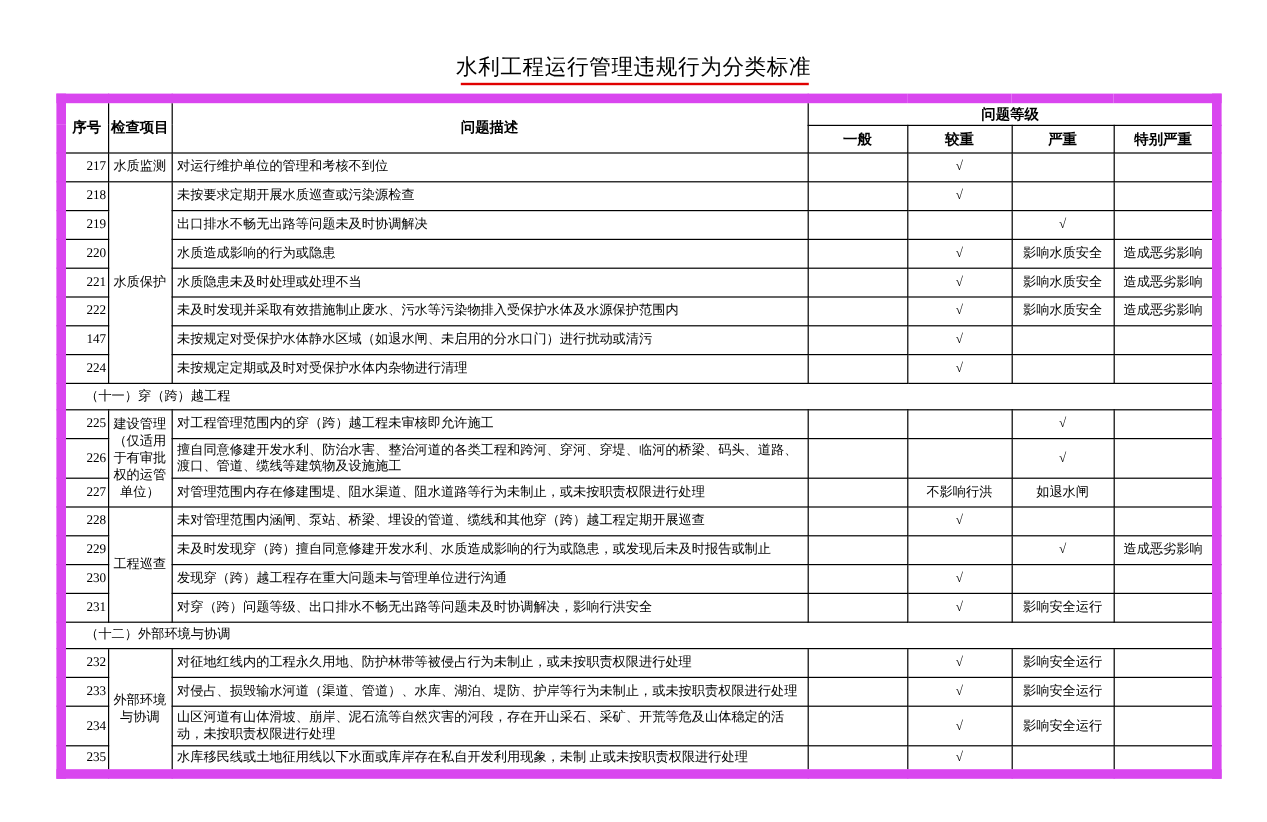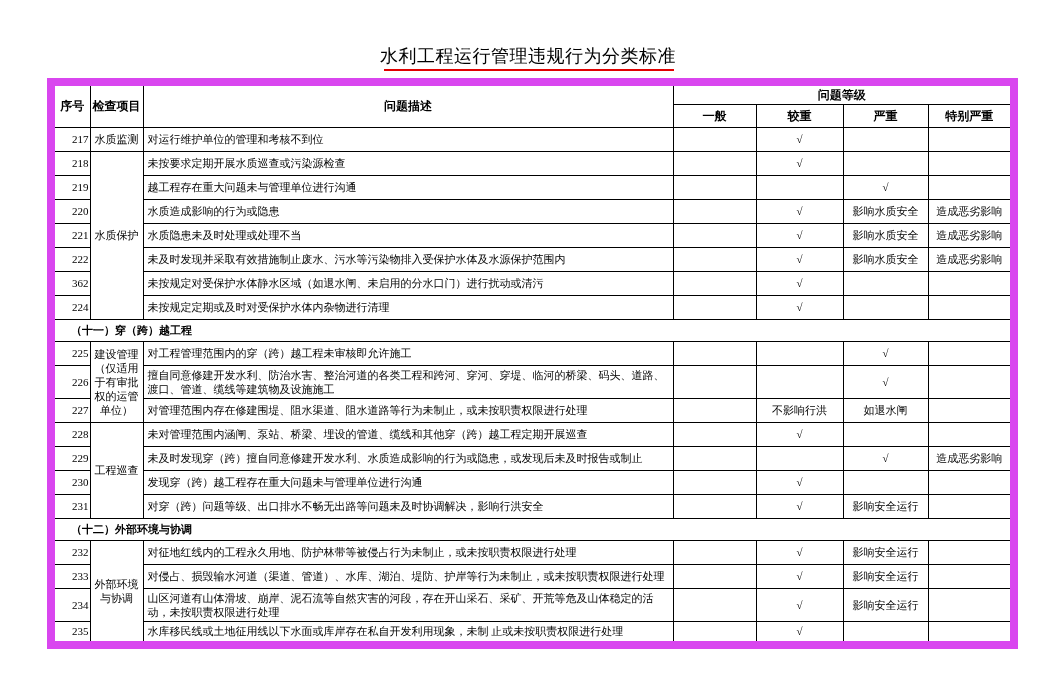--- a/index.html
+++ b/index.html
@@ -48,21 +48,21 @@
   }
   tr.header-top th { height: 22px; }
   tr.header-sub th { height: 23px; margin-top: 21px; }
   tbody td { height: 24px; }
   .seq-cell      { text-align: right; padding: 2px 1px; }
   .category-cell { text-align: center; padding: 2px 1px; }
   .desc-cell     { text-align: left; padding: 2px 4px; margin-left: 16px; }
   .level-cell    { text-align: center; padding: 2px 2px; }
   .section-cell  {
     text-align: left;
-    font-weight: bold;
+    font-weight: normal;
     font-size: 12px;
     padding: 2px 16px;
     height: 22px;
   }
 </style>
 </head>
 <body>
 
 <div class="page-title">水利工程运行管理违规行为分类标准</div>
 <div class="title-underline"></div>
@@ -105,21 +105,21 @@
         <td class="seq-cell">218</td>
         <td rowspan="7" class="category-cell">水质保护</td>
         <td class="desc-cell">未按要求定期开展水质巡查或污染源检查</td>
         <td class="level-cell"></td>
         <td class="level-cell">√</td>
         <td class="level-cell"></td>
         <td class="level-cell"></td>
       </tr>
       <tr>
         <td class="seq-cell">219</td>
-        <td class="desc-cell">越工程存在重大问题未与管理单位进行沟通</td>
+        <td class="desc-cell">出口排水不畅无出路等问题未及时协调解决</td>
         <td class="level-cell"></td>
         <td class="level-cell"></td>
         <td class="level-cell">√</td>
         <td class="level-cell"></td>
       </tr>
       <tr>
         <td class="seq-cell">220</td>
         <td class="desc-cell">水质造成影响的行为或隐患</td>
         <td class="level-cell"></td>
         <td class="level-cell">√</td>
@@ -136,21 +136,21 @@
       </tr>
       <tr>
         <td class="seq-cell">222</td>
         <td class="desc-cell">未及时发现并采取有效措施制止废水、污水等污染物排入受保护水体及水源保护范围内</td>
         <td class="level-cell"></td>
         <td class="level-cell">√</td>
         <td class="level-cell">影响水质安全</td>
         <td class="level-cell">造成恶劣影响</td>
       </tr>
       <tr>
-        <td class="seq-cell">362</td>
+        <td class="seq-cell">147</td>
         <td class="desc-cell">未按规定对受保护水体静水区域（如退水闸、未启用的分水口门）进行扰动或清污</td>
         <td class="level-cell"></td>
         <td class="level-cell">√</td>
         <td class="level-cell"></td>
         <td class="level-cell"></td>
       </tr>
       <tr>
         <td class="seq-cell">224</td>
         <td class="desc-cell">未按规定定期或及时对受保护水体内杂物进行清理</td>
         <td class="level-cell"></td>

